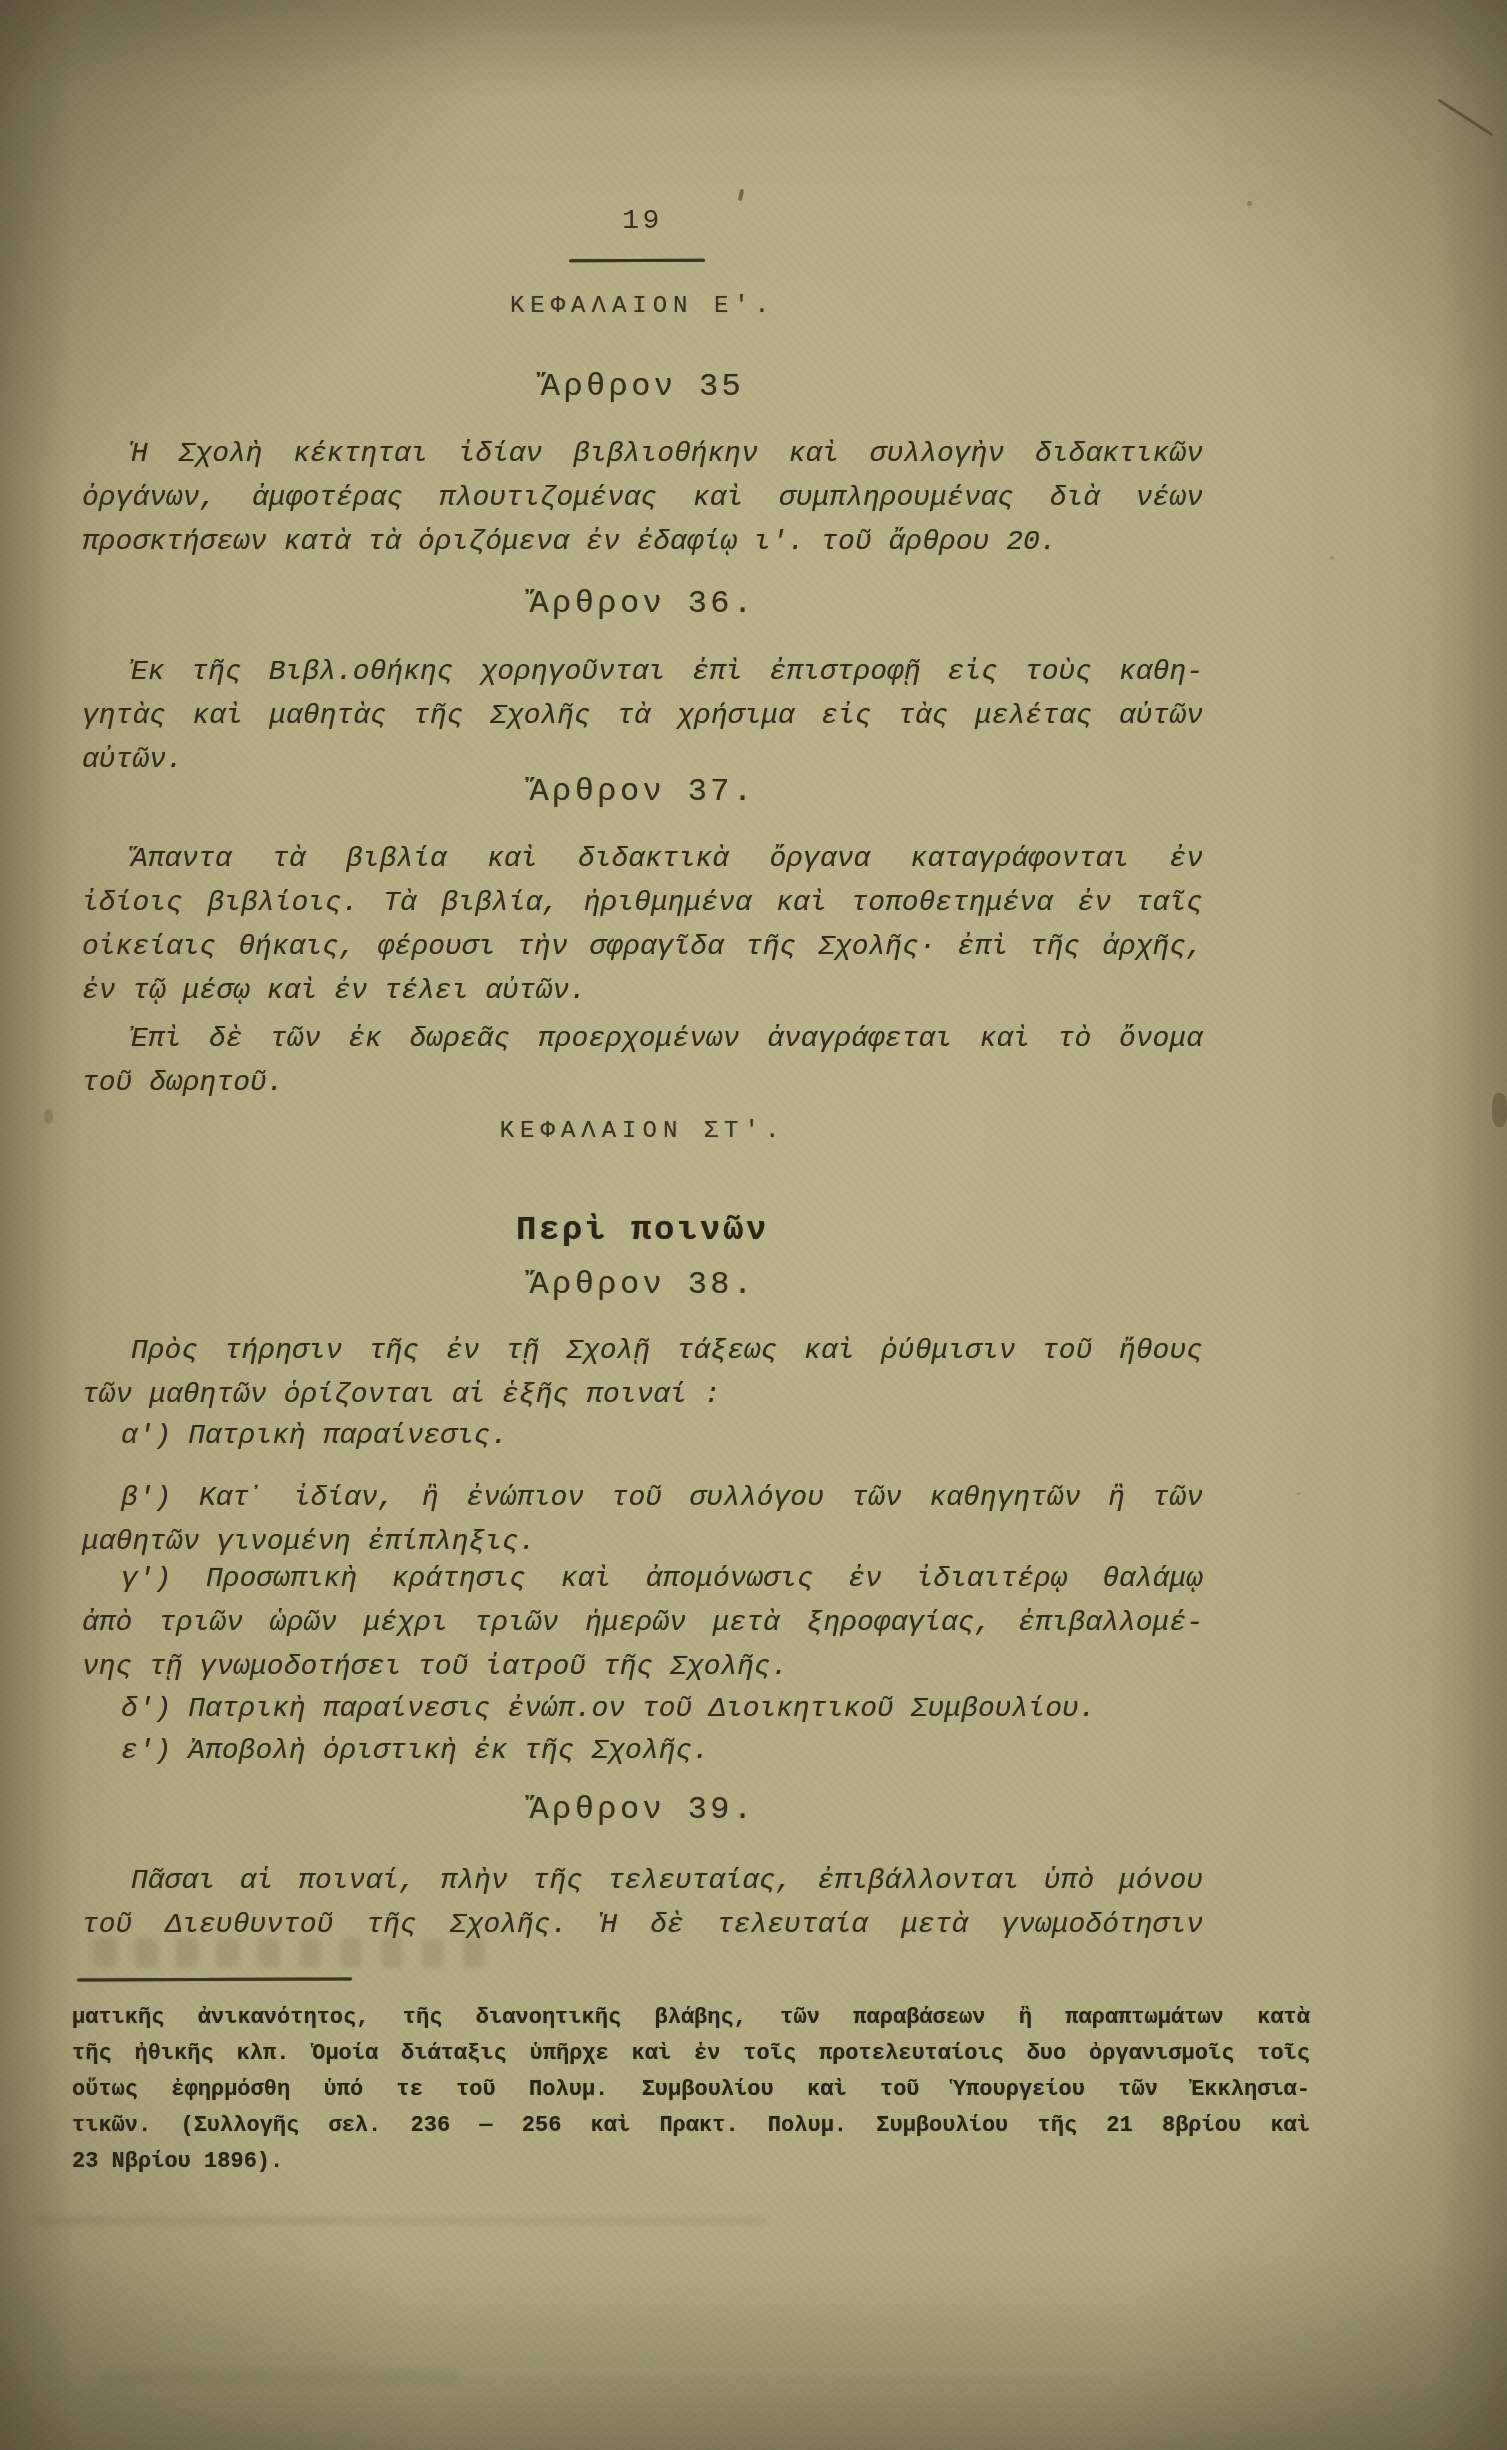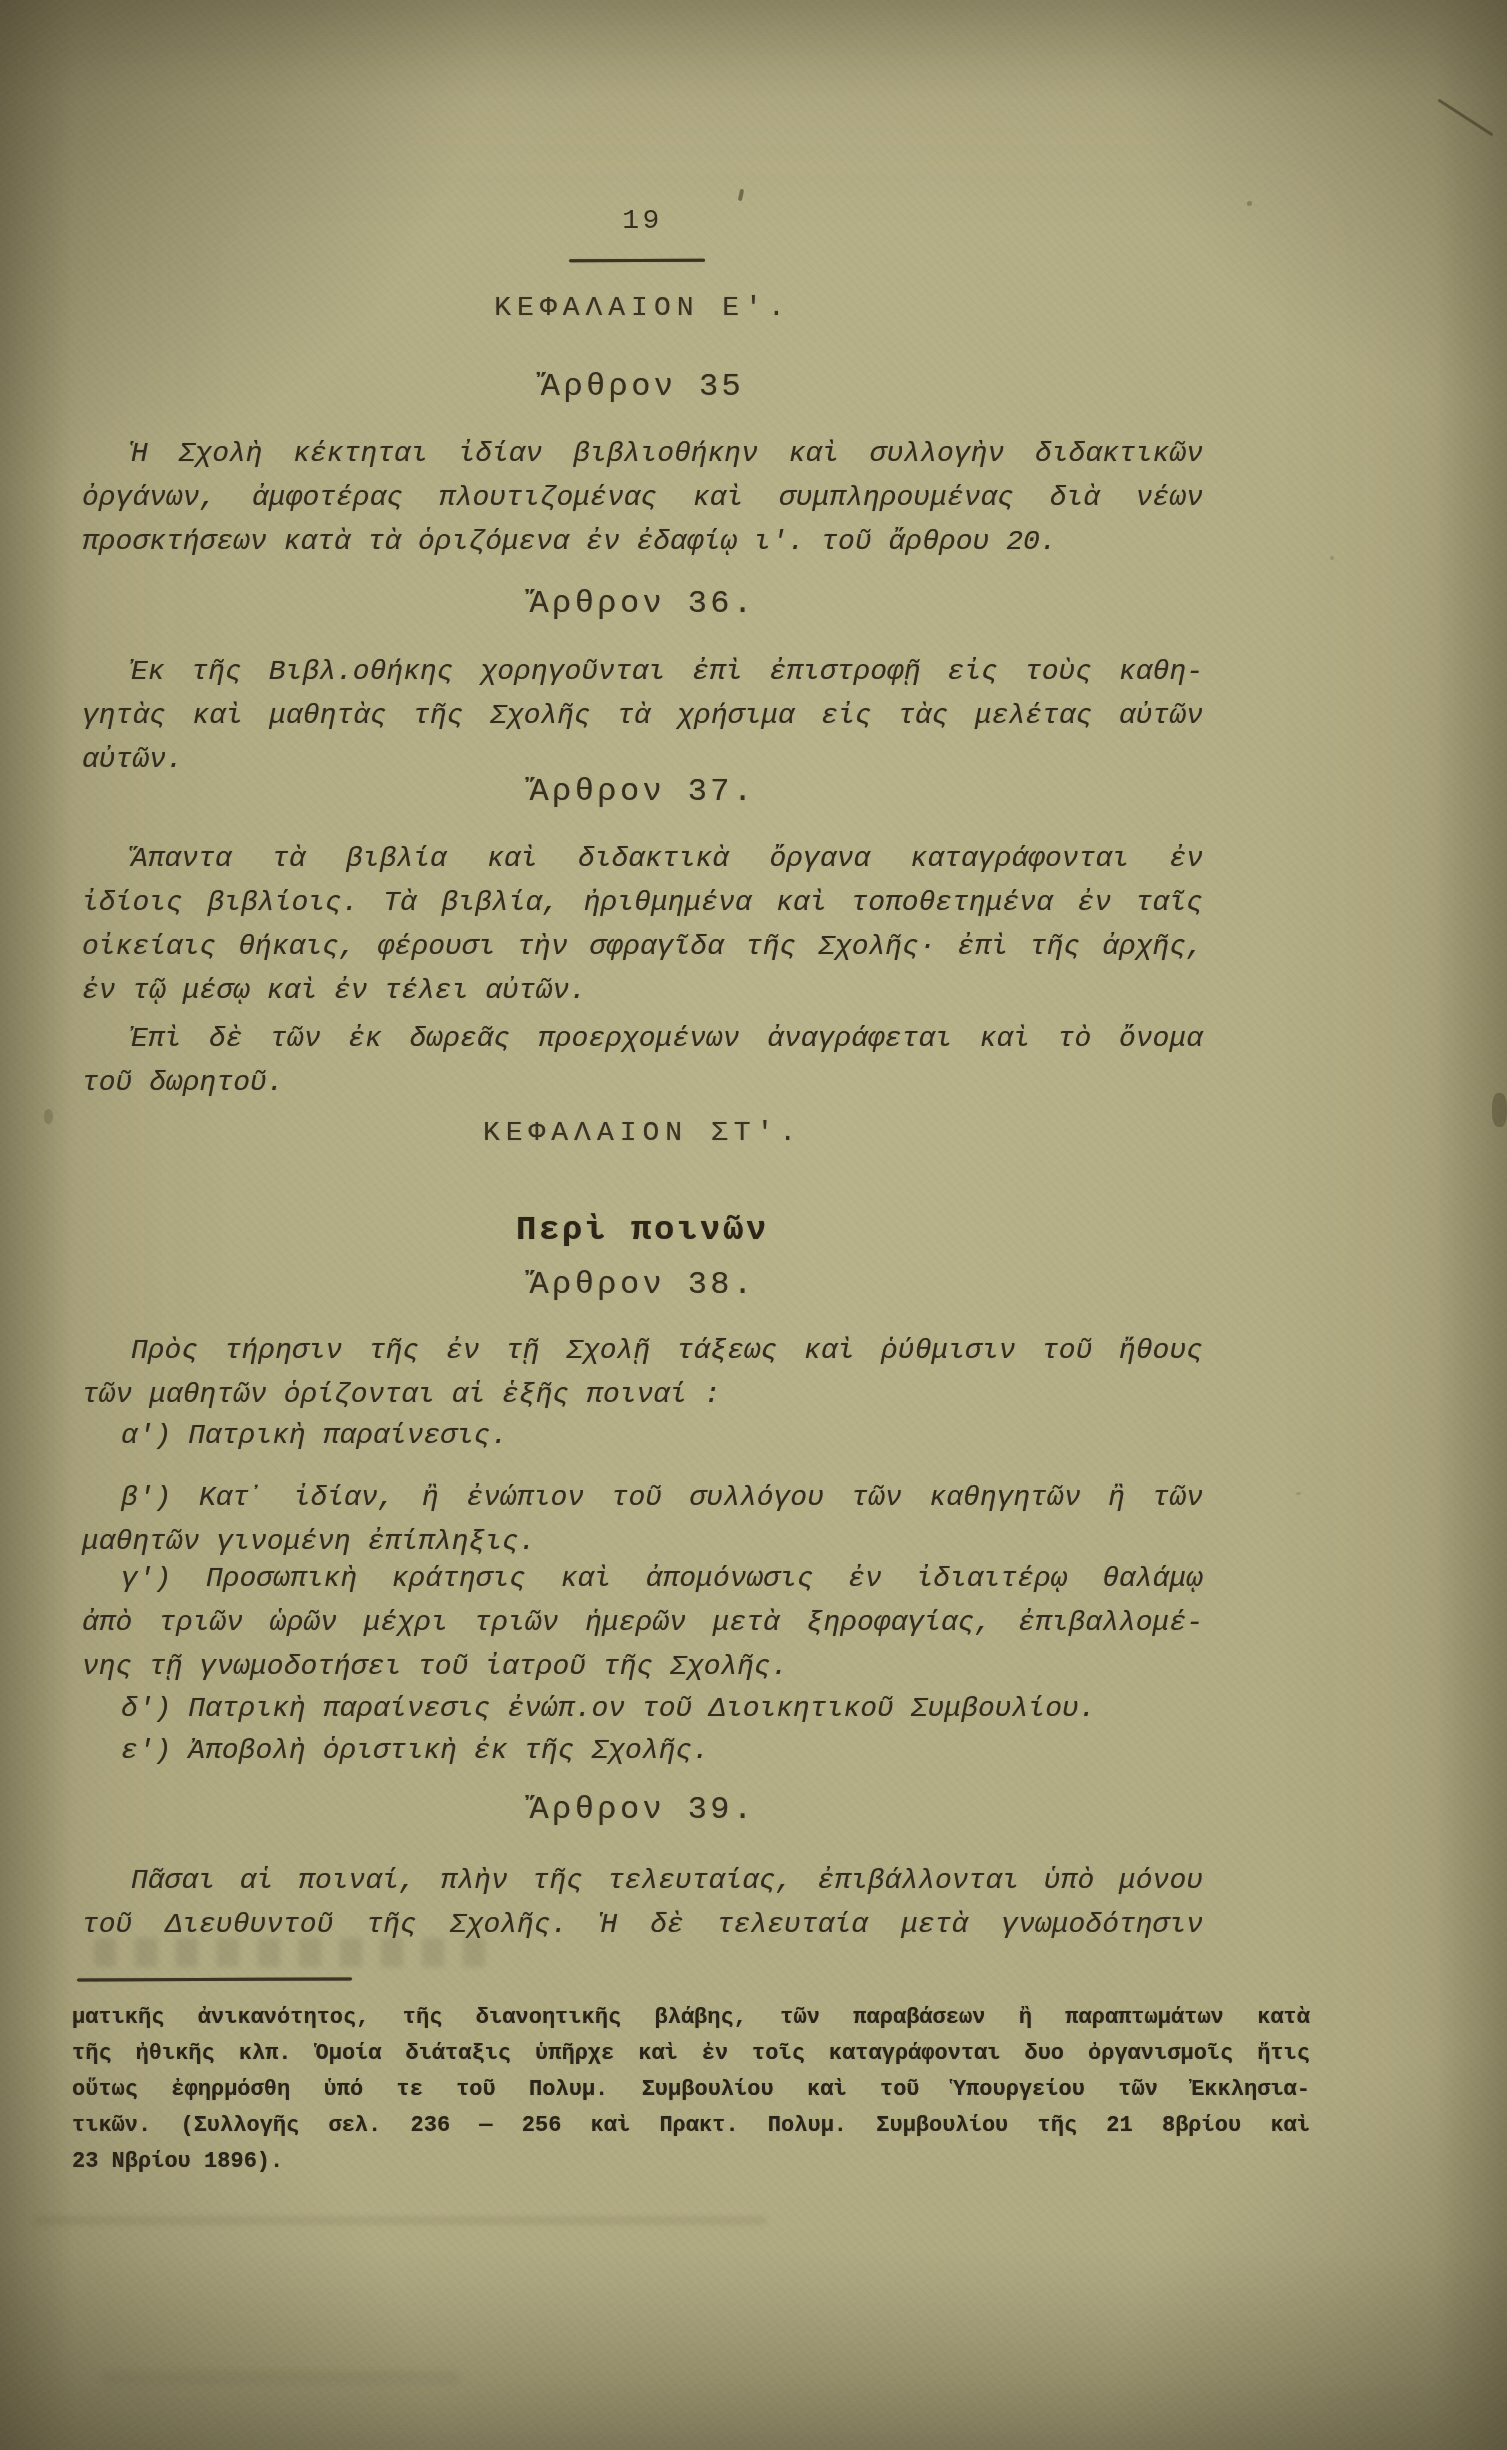--- a/index.html
+++ b/index.html
@@ -22,21 +22,21 @@
   .grain{
     position:absolute;inset:0;pointer-events:none;
     background-image:
       repeating-linear-gradient(47deg, rgba(40,34,20,0.018) 0 2.6px, rgba(0,0,0,0) 2.6px 6.8px),
       repeating-linear-gradient(-33deg, rgba(255,255,238,0.02) 0 1.7px, rgba(0,0,0,0) 1.7px 6px);
   }
   .vignette{position:absolute;inset:0;pointer-events:none;
     box-shadow:inset 0 0 179px 24px rgba(70,62,40,0.34), inset 0 0 60px 6.8px rgba(70,62,40,0.15);}
   .blk{position:absolute;left:82px;width:1121px;}
   .center{text-align:center;}
-  .h-chapter{font-size:28px;letter-spacing:6px;color:#3a3323;
+  .h-chapter{font-size:24px;letter-spacing:6px;color:#3a3323;
     text-shadow:0 0 0.9px rgba(58,51,35,0.55);}
   .h-article{font-size:32px;letter-spacing:3.4px;color:#362f20;
     text-shadow:0 0 0.9px rgba(54,47,32,0.5);}
   .h-section{font-size:34px;font-weight:bold;letter-spacing:2.6px;color:#2c2517;
     text-shadow:0 0 0.9px rgba(44,37,23,0.6);margin-top:19px;}
   .pageno{font-size:28px;letter-spacing:3.4px;color:#362f20;}
   .ln{display:block;font-size:28px;line-height:44px;font-style:italic;
     text-shadow:0 0 0.9px rgba(51,44,30,0.45);white-space:nowrap;}
   .wrap .ln{white-space:normal;}
   .j{white-space:normal;text-align:justify;text-align-last:justify;}
@@ -118,21 +118,21 @@
   <div class="blk wrap" style="top:1859px;">
     <span class="ln j ind58">Πᾶσαι αἱ ποιναί, πλὴν τῆς τελευταίας, ἐπιβάλλονται ὑπὸ μόνου</span>
     <span class="ln j">τοῦ Διευθυντοῦ τῆς Σχολῆς. Ἡ δὲ τελευταία μετὰ γνωμοδότησιν</span>
   </div>
 
   <div class="smudge" style="top:1938px;left:94px;width:401px;height:29px;opacity:.5;
        background:repeating-linear-gradient(90deg, rgba(70,60,40,0.28) 0 22px, rgba(0,0,0,0) 22px 41px);border-radius:6.8px;"></div>
   <div class="rule" style="top:1978px;left:77px;width:275px;height:3.4px;transform:rotate(-0.25deg);"></div>
   <div class="blk wrap fn" style="top:2000px;left:72px;width:1238px;">
     <span class="ln j">ματικῆς ἀνικανότητος, τῆς διανοητικῆς βλάβης, τῶν παραβάσεων ἢ παραπτωμάτων κατὰ</span>
-    <span class="ln j">τῆς ἠθικῆς κλπ. Ὁμοία διάταξις ὑπῆρχε καὶ ἐν τοῖς καταγράφονται δυο ὀργανισμοῖς ἥτις</span>
+    <span class="ln j">τῆς ἠθικῆς κλπ. Ὁμοία διάταξις ὑπῆρχε καὶ ἐν τοῖς προτελευταίοις δυο ὀργανισμοῖς τοῖς</span>
     <span class="ln j">οὕτως ἐφηρμόσθη ὑπό τε τοῦ Πολυμ. Συμβουλίου καὶ τοῦ Ὑπουργείου τῶν Ἐκκλησια-</span>
     <span class="ln j">τικῶν. (Συλλογῆς σελ. 236 — 256 καὶ Πρακτ. Πολυμ. Συμβουλίου τῆς 21 8βρίου καὶ</span>
     <span class="ln">23 Νβρίου 1896).</span>
   </div>
 
   <div class="crease" style="top:116px;left:1433px;width:65px;height:2.6px;transform:rotate(33deg);"></div>
   <div class="speck" style="top:189px;left:739px;width:4.3px;height:12px;border-radius:2.6px;transform:rotate(12deg);"></div>
   <div class="speck" style="top:201px;left:1247px;width:5.1px;height:5.1px;opacity:.6;"></div>
   <div class="speck" style="top:1093px;left:1492px;width:15.4px;height:34px;border-radius:40%;opacity:.65;"></div>
   <div class="speck" style="top:1109px;left:44px;width:8.5px;height:15.4px;opacity:.4;"></div>

